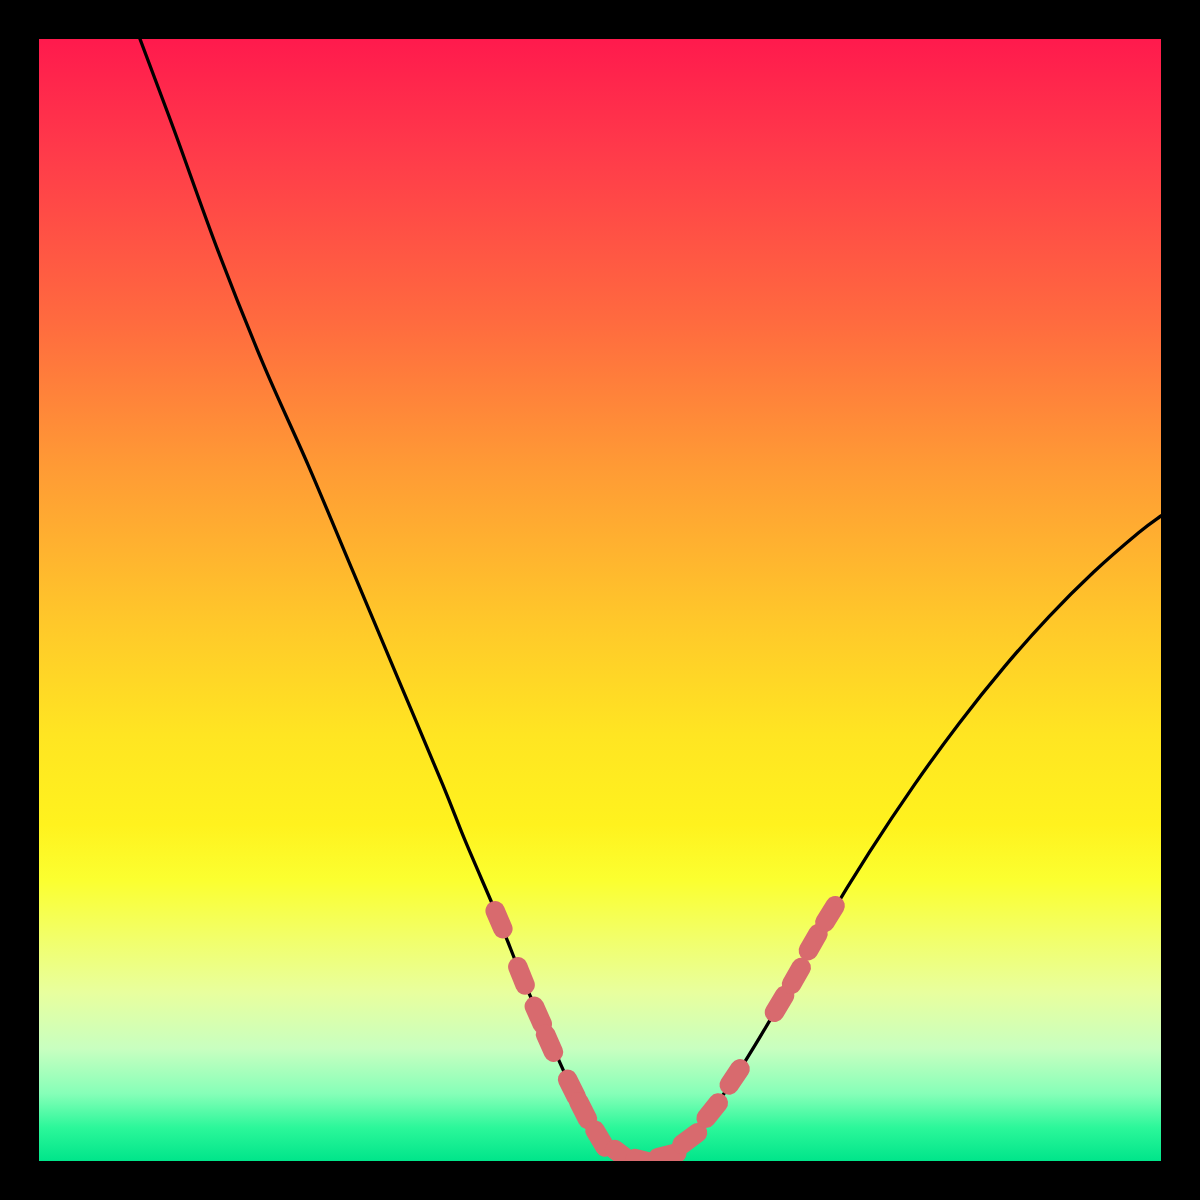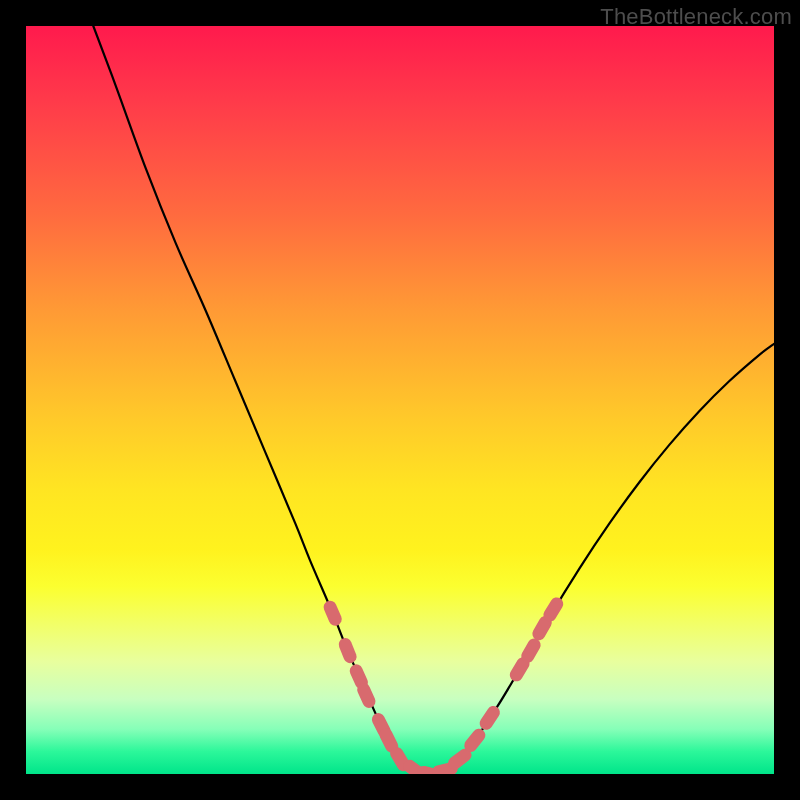--- a/index.html
+++ b/index.html
@@ -81,14 +81,13 @@
           <rect x="-13.00" y="-6.50" width="26" height="13" rx="6.5" ry="6.5" fill="#d86a6e" stroke="#c4585c" stroke-width="0" transform="translate(433.84,733.04) rotate(-36.87)"></rect>
           <rect x="-13.00" y="-6.50" width="26" height="13" rx="6.5" ry="6.5" fill="#d86a6e" stroke="#c4585c" stroke-width="0" transform="translate(448.80,714.34) rotate(-51.34)"></rect>
           <rect x="-13.00" y="-6.50" width="26" height="13" rx="6.5" ry="6.5" fill="#d86a6e" stroke="#c4585c" stroke-width="0" transform="translate(463.76,691.90) rotate(-56.31)"></rect>
           <rect x="-13.00" y="-6.50" width="26" height="13" rx="6.5" ry="6.5" fill="#d86a6e" stroke="#c4585c" stroke-width="0" transform="translate(493.68,643.28) rotate(-59.04)"></rect>
           <rect x="-13.00" y="-6.50" width="26" height="13" rx="6.5" ry="6.5" fill="#d86a6e" stroke="#c4585c" stroke-width="0" transform="translate(504.90,624.58) rotate(-60.26)"></rect>
           <rect x="-13.00" y="-6.50" width="26" height="13" rx="6.5" ry="6.5" fill="#d86a6e" stroke="#c4585c" stroke-width="0" transform="translate(516.12,602.14) rotate(-60.26)"></rect>
           <rect x="-13.00" y="-6.50" width="26" height="13" rx="6.5" ry="6.5" fill="#d86a6e" stroke="#c4585c" stroke-width="0" transform="translate(527.34,583.44) rotate(-58.39)"></rect>
         </g>
     </svg>
   </div>
-  <div class="watermark">TheBottleneck.com</div>
 </div>
 
 </body></html>

